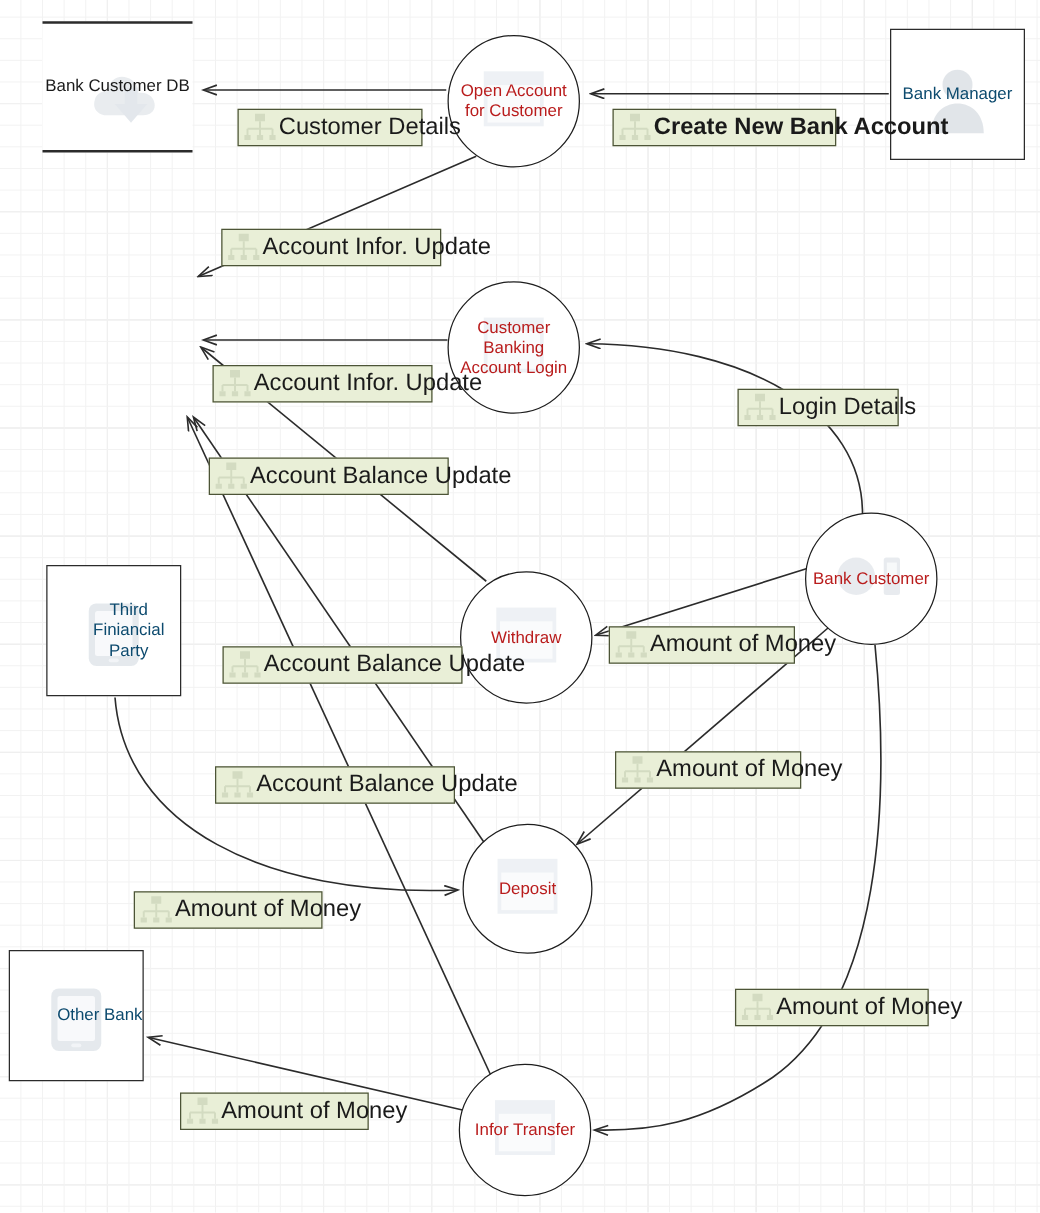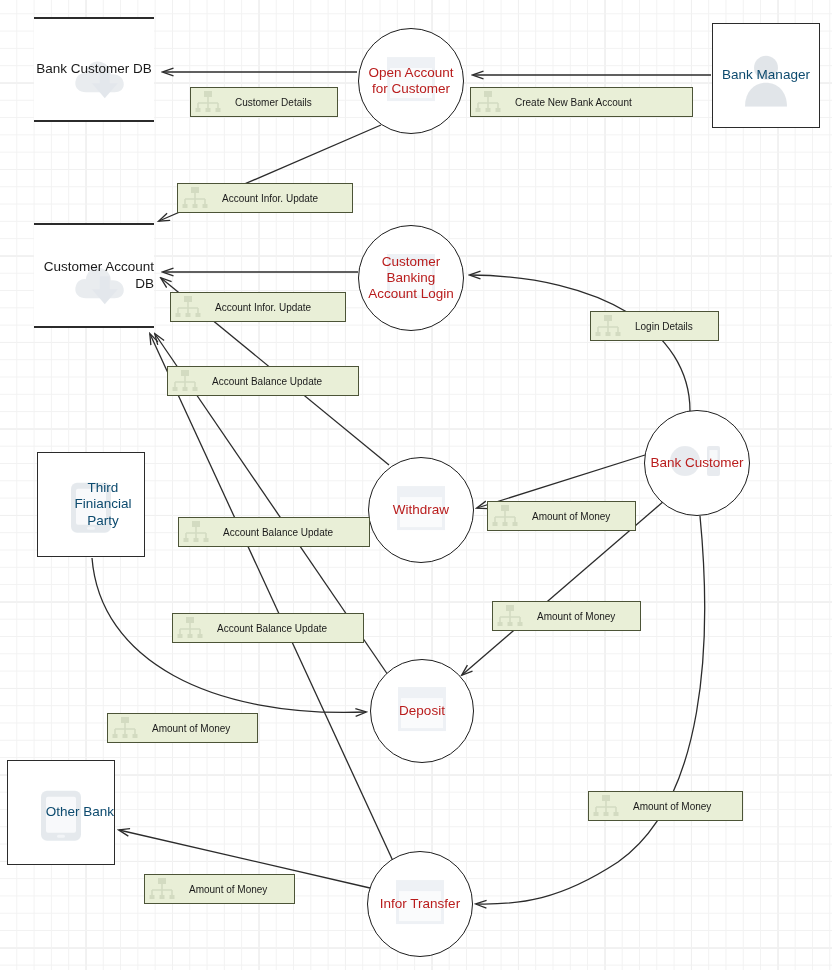--- a/index.html
+++ b/index.html
@@ -109,24 +109,23 @@
   .flow-label {
     position: absolute;
     background: #e9efd7;
     border: 1.3px solid #4c5437;
     box-sizing: border-box;
     display: flex;
     align-items: center;
     height: 30px;
     padding: 0 6px 0 4px;
     color: #1a1a1a;
-    font-size: 10px;
+    font-size: 19px;
     white-space: nowrap;
     z-index: 6;
-    gap: 12px;
   }
   .flow-label .lwm {
     flex: 0 0 auto;
     width: 26px;
     height: 24px;
     opacity: .45;
     margin-right: 2px;
   }
   .flow-label .ltext { position: relative; }
 </style>
@@ -174,29 +173,20 @@
   <div class="store" style="left:34px; top:17px; width:120px; height:105px;">
     <span class="swm">
       <svg width="58" height="52" viewBox="0 0 58 52" aria-hidden="true">
         <path d="M15,38 C7,38 3,32 5,26 C6,21 11,18 15,19 C16,10 24,5 31,8 C37,10 40,15 40,20 C48,19 53,24 53,30 C53,35 49,38 44,38 Z" fill="#cfd6dd"></path>
         <path d="M29,16 h10 v13 h8 l-13,15 l-13,-15 h8 z" fill="#c3ccd6"></path>
       </svg>
     </span>
     <span class="stext">Bank Customer DB</span>
   </div>
 
-  <div class="store" style="left:34px; top:223px; width:120px; height:105px;">
-    <span class="swm">
-      <svg width="58" height="52" viewBox="0 0 58 52" aria-hidden="true">
-        <path d="M15,38 C7,38 3,32 5,26 C6,21 11,18 15,19 C16,10 24,5 31,8 C37,10 40,15 40,20 C48,19 53,24 53,30 C53,35 49,38 44,38 Z" fill="#cfd6dd"></path>
-        <path d="M29,16 h10 v13 h8 l-13,15 l-13,-15 h8 z" fill="#c3ccd6"></path>
-      </svg>
-    </span>
-    <span class="stext">Customer Account DB</span>
-  </div>
 
   <div class="entity" style="left:712px; top:23px; width:108px; height:105px;">
     <span class="ewm">
       <svg width="54" height="56" viewBox="0 0 54 56" aria-hidden="true">
         <circle cx="27" cy="17" r="12" fill="#c5ccd4"></circle>
         <path d="M6,56 C6,40 16,32 27,32 C38,32 48,40 48,56 Z" fill="#c5ccd4"></path>
       </svg>
     </span>
     <span class="etext">Bank Manager</span>
   </div>
@@ -288,21 +278,21 @@
     <svg class="lwm" viewBox="0 0 26 24" aria-hidden="true">
       <rect x="9" y="1" width="8" height="6" fill="#b9c4a8"></rect>
       <path d="M13,7 v6 M3,13 h20 M3,13 v5 M13,13 v5 M23,13 v5" stroke="#b9c4a8" stroke-width="1.6" fill="none"></path>
       <rect x="0.5" y="18" width="5" height="4" fill="#b9c4a8"></rect>
       <rect x="10.5" y="18" width="5" height="4" fill="#b9c4a8"></rect>
       <rect x="20.5" y="18" width="5" height="4" fill="#b9c4a8"></rect>
     </svg>
     <span class="ltext">Customer Details</span>
   </div>
 
-  <div class="flow-label" style="left:470px; top:87px; width:223px;">
+  <div class="flow-label" style="left:490px; top:87px; width:179px;font-weight:bold;">
     <svg class="lwm" viewBox="0 0 26 24" aria-hidden="true">
       <rect x="9" y="1" width="8" height="6" fill="#b9c4a8"></rect>
       <path d="M13,7 v6 M3,13 h20 M3,13 v5 M13,13 v5 M23,13 v5" stroke="#b9c4a8" stroke-width="1.6" fill="none"></path>
       <rect x="0.5" y="18" width="5" height="4" fill="#b9c4a8"></rect>
       <rect x="10.5" y="18" width="5" height="4" fill="#b9c4a8"></rect>
       <rect x="20.5" y="18" width="5" height="4" fill="#b9c4a8"></rect>
     </svg>
     <span class="ltext">Create New Bank Account</span>
   </div>
 

